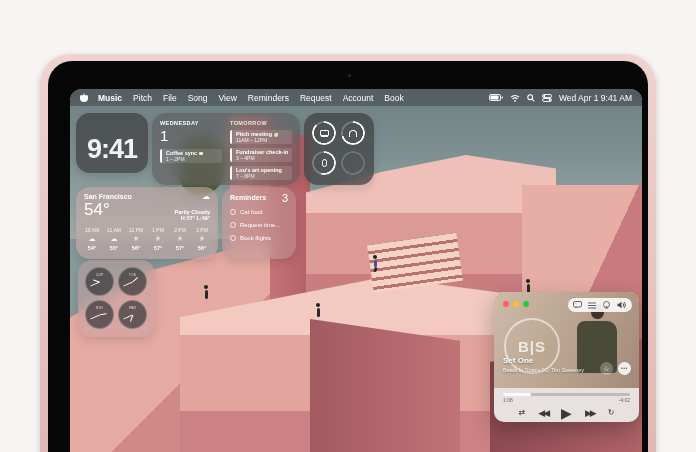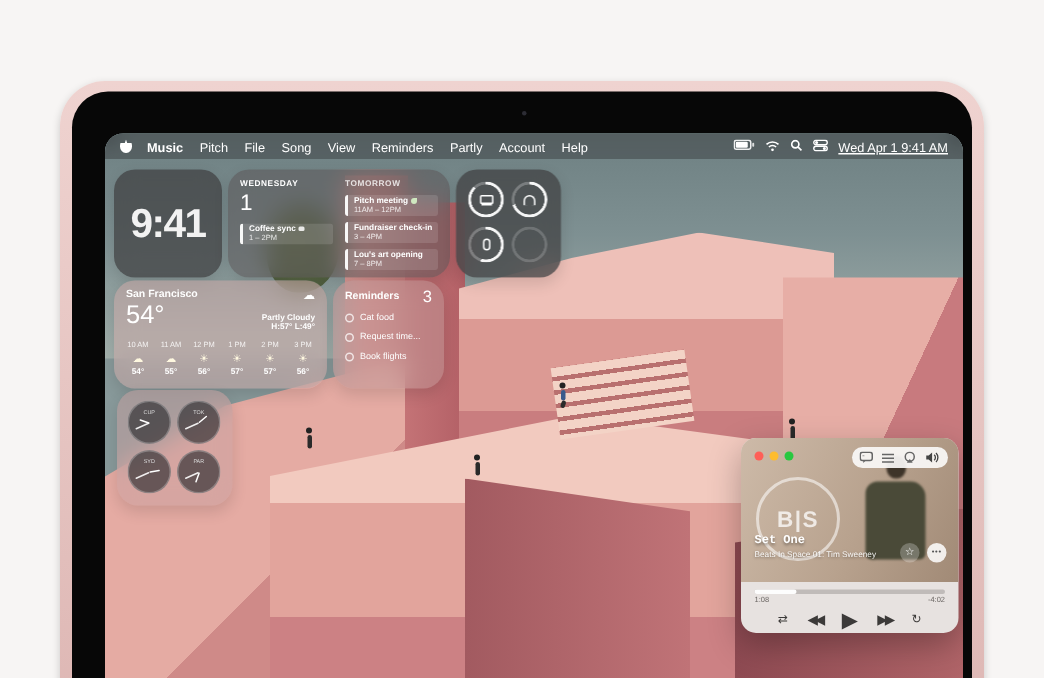--- a/index.html
+++ b/index.html
@@ -26,21 +26,21 @@
   .person .body { width:3px; height:9px; background:#2a2a2a; margin:0 auto; border-radius:2px; }
 
   
   .menubar { position:absolute; left:0; top:0; width:100%; height:17px;
     background:rgba(50,50,52,0.42); backdrop-filter:blur(6px);
     display:flex; align-items:center; color:#fff; font-size:8.5px; padding:4px 10px; z-index:40; }
   .menubar .apple { width:8px; height:9px; background:#fff; border-radius:45% 45% 48% 48%; margin-right:10px;
     clip-path:polygon(0 25%,40% 25%,50% 0,60% 25%,100% 25%,100% 100%,0 100%); }
   .menu-item { margin-right:11px; white-space:nowrap; }
   .menu-item.bold { font-weight:bold; }
-  .mb-status { margin-left:auto; display:flex; gap:7px;text-decoration:underline; }
+  .mb-status { margin-left:auto; display:flex; align-items:center; gap:7px; }
   .mb-status svg { display:block; }
 
   
   .widget { position:absolute; border-radius:14px; backdrop-filter:blur(8px);
     color:#fff; box-shadow:0 4px 10px rgba(0,0,0,0.12); }
   .w-dark  { background:rgba(62,62,64,0.72); }
   .w-mid   { background:rgba(90,84,86,0.55); }
   .w-light { background:rgba(214,170,168,0.45); }
 
   .clock-time { font-size:27px; font-weight:bold; letter-spacing:-1px;
@@ -115,21 +115,21 @@
   .mw-fig .fbody { width:40px; height:52px; border-radius:8px 10px 4px 4px; background:#4a4a38; margin:2px auto 0; }
   .mw-logo { position:absolute; left:10px; top:26px; width:56px; height:56px; border-radius:50%;
     border:2px solid rgba(255,255,255,0.55); display:flex; align-items:center; justify-content:center;
     color:rgba(255,255,255,0.75); font-size:15px; font-weight:bold; letter-spacing:1px; }
   .mw-lights { position:absolute; left:9px; top:9px; display:flex; gap:4px; z-index:5; }
   .mw-lights i { width:6px; height:6px; border-radius:50%; display:block; }
   .mw-pill { position:absolute; right:7px; top:6px; height:14px; padding:0 5px;
     background:rgba(250,248,247,0.92); border-radius:7px; display:flex; align-items:center; gap:6px; z-index:5; }
   .mw-pill svg { display:block; }
   .mw-title { position:absolute; left:9px; top:64px; color:#fff; font-size:8px; font-weight:bold;
-    text-shadow:0 1px 2px rgba(0,0,0,0.4); z-index:4;font-family:Liberation Mono, monospace; }
+    text-shadow:0 1px 2px rgba(0,0,0,0.4); z-index:4; }
   .mw-sub { position:absolute; left:9px; top:75px; color:rgba(255,255,255,0.92); font-size:5.5px;
     text-shadow:0 1px 2px rgba(0,0,0,0.4); z-index:4; width:100px; }
   .mw-star { position:absolute; right:26px; top:70px; width:13px; height:13px; border-radius:50%;
     background:rgba(255,255,255,0.25); color:#fff; font-size:7px; text-align:center; line-height:13px; z-index:4; }
   .mw-more { position:absolute; right:8px; top:70px; width:13px; height:13px; border-radius:50%;
     background:rgba(255,255,255,0.85); color:#555; font-size:5px; text-align:center; line-height:13px;
     letter-spacing:0.5px; z-index:4; }
   .mw-bar { position:absolute; left:9px; top:101px; width:127px; height:2.5px; border-radius:2px;
     background:rgba(120,115,112,0.35); }
   .mw-fill { width:28px; height:100%; border-radius:2px; background:#fdfdfd; }
@@ -180,23 +180,23 @@
         </div>
 
       <div class="menubar">
         <span class="apple"></span>
         <span class="menu-item bold">Music</span>
         <span class="menu-item">Pitch</span>
         <span class="menu-item">File</span>
         <span class="menu-item">Song</span>
         <span class="menu-item">View</span>
         <span class="menu-item">Reminders</span>
-        <span class="menu-item">Partly</span>
+        <span class="menu-item">Request</span>
         <span class="menu-item">Account</span>
-        <span class="menu-item">Help</span>
+        <span class="menu-item">Book</span>
         <span class="mb-status">
           <svg width="14" height="7" viewBox="0 0 14 7">
               <rect x="0.5" y="0.5" width="11" height="6" rx="1.5" fill="none" stroke="#fff" opacity="0.9"></rect>
               <rect x="1.5" y="1.5" width="8" height="4" rx="0.8" fill="#fff"></rect>
               <rect x="12.5" y="2.2" width="1.4" height="2.6" rx="0.7" fill="#fff" opacity="0.8"></rect>
             </svg>
           <svg width="10" height="8" viewBox="0 0 10 8">
               <path d="M1 3.2a6 6 0 0 1 8 0" stroke="#fff" fill="none" stroke-width="1.1"></path>
               <path d="M2.6 5a3.6 3.6 0 0 1 4.8 0" stroke="#fff" fill="none" stroke-width="1.1"></path>
               <circle cx="5" cy="6.9" r="0.9" fill="#fff"></circle>
@@ -208,21 +208,21 @@
           <svg width="10" height="8" viewBox="0 0 10 8">
               <rect x="0.5" y="0.5" width="9" height="3" rx="1.5" fill="none" stroke="#fff" stroke-width="0.9"></rect>
               <circle cx="2.4" cy="2" r="1" fill="#fff"></circle>
               <rect x="0.5" y="4.5" width="9" height="3" rx="1.5" fill="none" stroke="#fff" stroke-width="0.9"></rect>
               <circle cx="7.6" cy="6" r="1" fill="#fff"></circle>
             </svg>
           <span>Wed Apr 1  9:41 AM</span>
         </span>
       </div>
 
-      <div class="widget w-dark" style="left:6px;top:24px;width:72px;height:72px;">
+      <div class="widget w-dark" style="left:6px;top:24px;width:72px;height:60px;">
         <div class="clock-time">9:41</div>
       </div>
 
       <div class="widget w-mid cal" style="left:82px;top:24px;width:148px;height:72px;">
         <div class="cal-col">
           <div class="cal-dayname">WEDNESDAY</div>
           <div class="cal-daynum">1</div>
           <div class="cal-ev">
             <div class="cal-ev-title"><span>Coffee sync</span><span class="ev-dot"></span></div>
             <div class="cal-ev-time">1 – 2PM</div>

